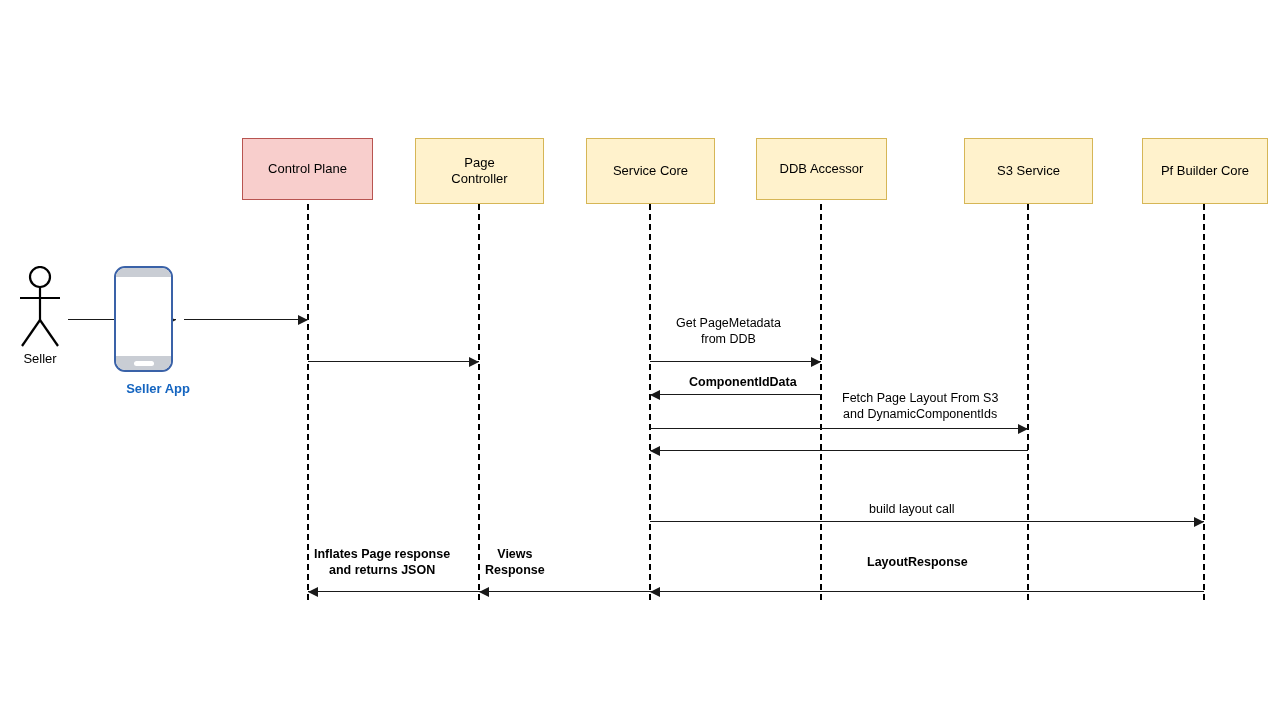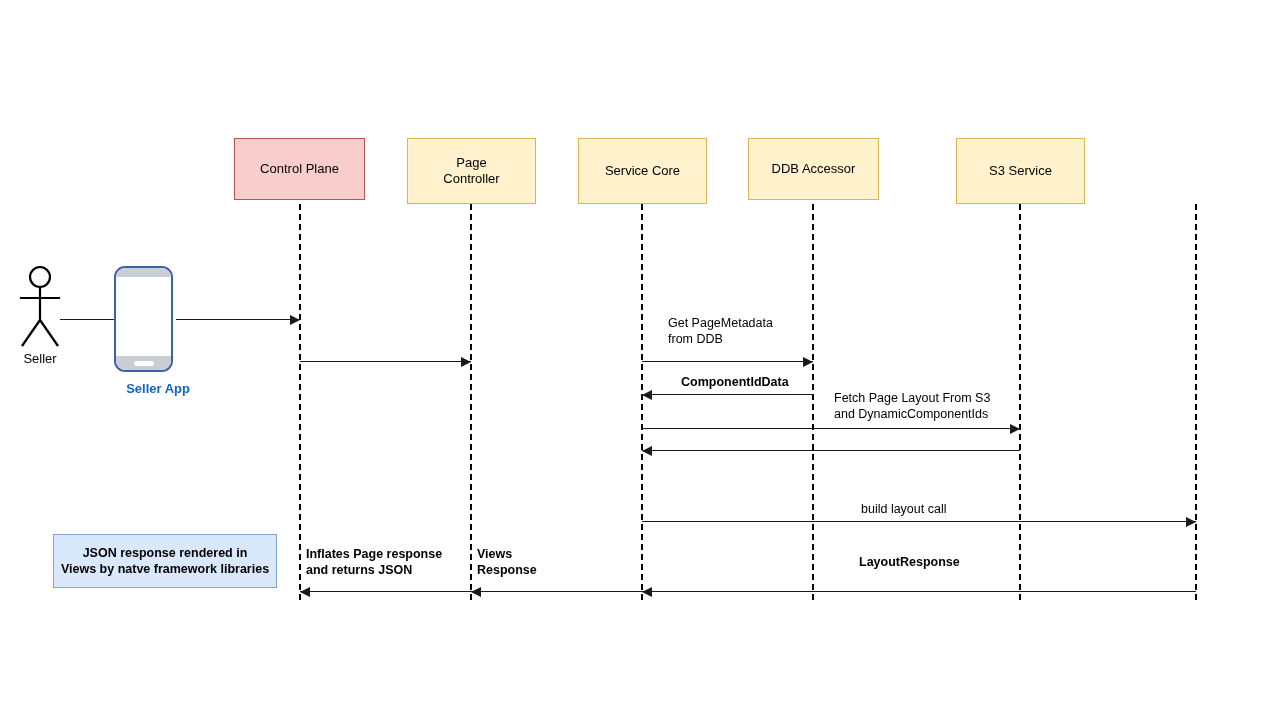--- a/index.html
+++ b/index.html
@@ -17,21 +17,21 @@
   }
   #canvas {
     position: absolute;
     left: 0;
     top: 0;
     width: 1280px;
     height: 720px;
   }
   .layer {
     position: absolute;
-    left: 0;
+    left: 8px;
     top: 0;
     width: 1152px;
     height: 720px;
     pointer-events: none;
   }
   .layer > * { pointer-events: auto; }
 
   
   .participant {
     position: absolute;
@@ -81,20 +81,21 @@
     border-top: 5px solid transparent;
     border-bottom: 5px solid transparent;
     border-right: 10px solid #1a1a1a;
   }
   .msg-label {
     position: absolute;
     font-size: 12.5px;
     line-height: 15.5px;
     color: #000;
     white-space: pre-line;
+    text-align: center;
   }
   .msg-label.bold { font-weight: bold; }
 
   
   .actor-wrap { position: absolute; }
   .actor-label {
     position: absolute;
     font-size: 13px;
     line-height: 15px;
     color: #000;
@@ -178,20 +179,21 @@
       <div class="lifeline" style="left: 1195px; top: 204px; height: 396px;"></div>
     </div>
 
   <div class="layer" id="participants-layer">
       <div class="participant pink" style="left: 234px; top: 138px; width: 131px; height: 62px; background: rgb(248, 206, 204); border-color: rgb(184, 84, 80);">Control Plane</div>
       <div class="participant yellow" style="left: 407px; top: 138px; width: 129px; height: 66px; background: rgb(255, 242, 204); border-color: rgb(214, 182, 86);">Page
 Controller</div>
       <div class="participant yellow" style="left: 578px; top: 138px; width: 129px; height: 66px; background: rgb(255, 242, 204); border-color: rgb(214, 182, 86);">Service Core</div>
       <div class="participant yellow" style="left: 748px; top: 138px; width: 131px; height: 62px; background: rgb(255, 242, 204); border-color: rgb(214, 182, 86);">DDB Accessor</div>
       <div class="participant yellow" style="left: 956px; top: 138px; width: 129px; height: 66px; background: rgb(255, 242, 204); border-color: rgb(214, 182, 86);">S3 Service</div>
+      <div class="participant yellow" style="left: 1134px; top: 138px; width: 126px; height: 66px; background: rgb(255, 242, 204); border-color: rgb(214, 182, 86);">Pf Builder Core</div>
     </div>
 
   <div class="layer" id="messages-layer">
       <div class="msg-line" style="left: 60px; top: 319px; width: 108px;"></div>
       <div class="arrowhead right" style="top: 315px; left: 158px;"></div>
       <div class="msg-line" style="left: 176px; top: 319px; width: 124px;"></div>
       <div class="arrowhead right" style="top: 315px; left: 290px;"></div>
       <div class="msg-line" style="left: 300px; top: 361px; width: 171px;"></div>
       <div class="arrowhead right" style="top: 357px; left: 461px;"></div>
       <div class="msg-line" style="left: 642px; top: 361px; width: 171px;"></div>
@@ -236,16 +238,14 @@
 
   <div class="phone" style="left:114px; top:266px; width:59px; height:106px;">
     <div class="phone-bezel-top"></div>
     <div class="phone-screen"></div>
     <div class="phone-bezel-bottom">
       <div class="phone-home"></div>
     </div>
   </div>
   <div class="phone-label" style="left:98px; top:381px; width:92px;">Seller App</div>
 
-  <div class="note-box" style="left:53px; top:534px; width:224px; height:54px;">JSON response rendered in
-Views by natve framework libraries</div>
 
 </div>
 
 </body></html>

